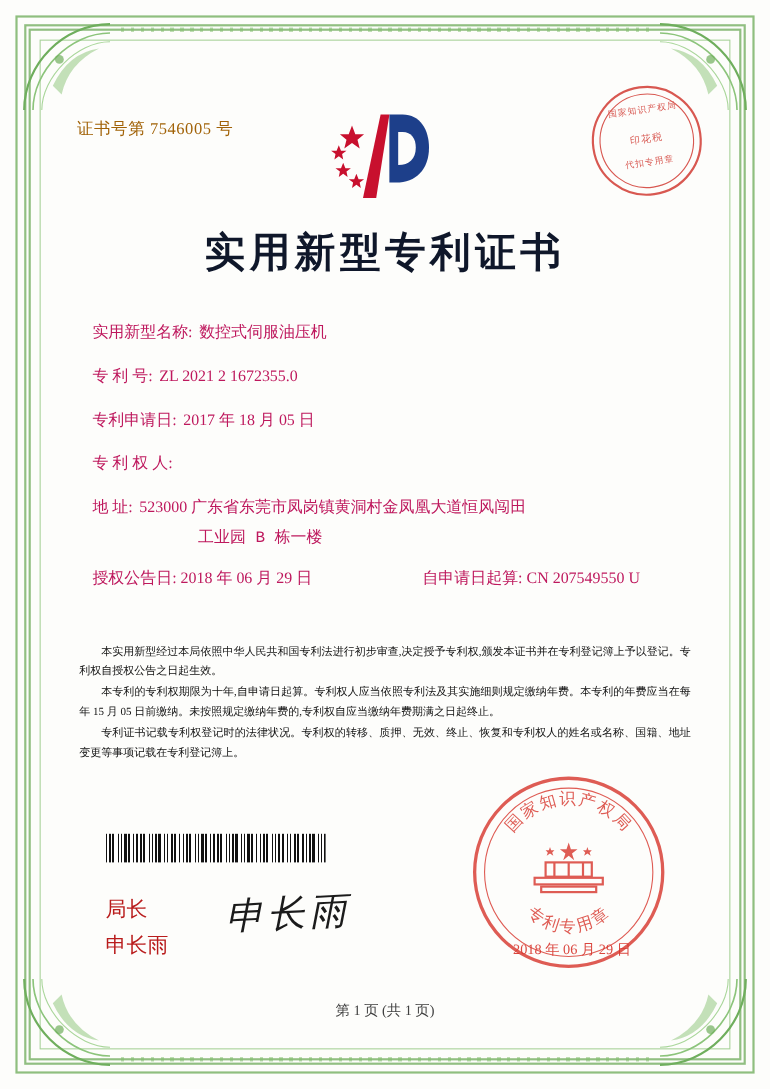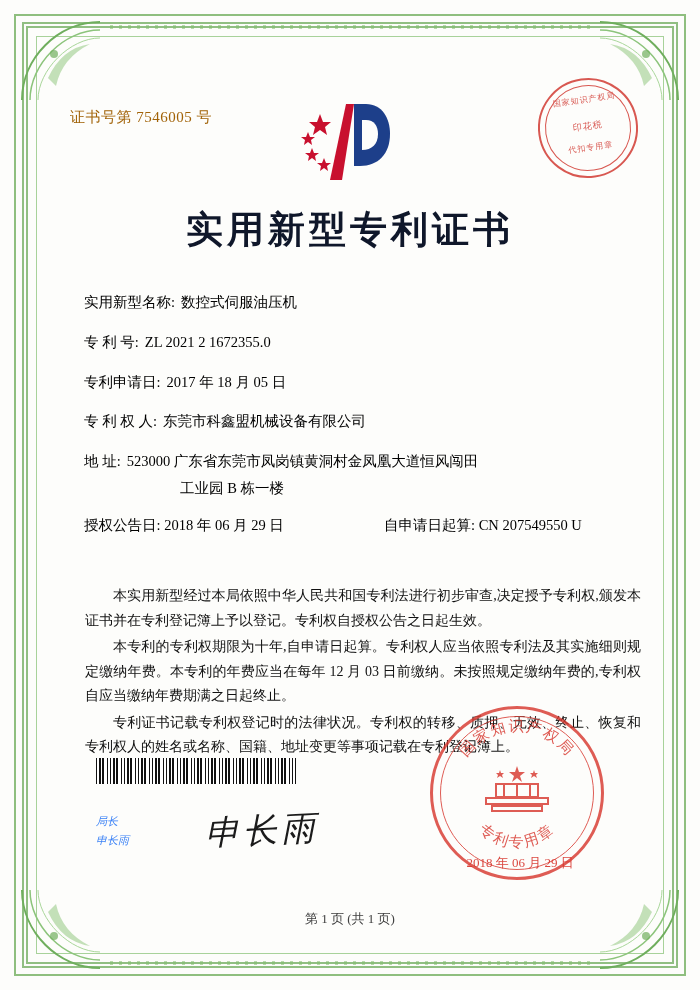--- a/index.html
+++ b/index.html
@@ -116,53 +116,54 @@
     font-family: "Liberation Serif", "DejaVu Serif", serif;
   }
 
   
   .fields {
     position: absolute;
     left: 84px;
     top: 292px;
     width: 540px;
     font-size: 14.5px;
-    color: #000000;
+    color: #be185d;
   }
   .field-row {
     display: flex;
     align-items: baseline;
     margin-bottom: 18px;
     line-height: 1.5;
   }
   .field-label {
     white-space: pre;
     flex: 0 0 auto;
   }
   .field-value {
     margin-left: 6px;
   }
   .addr-second {
     margin-left: 96px;
     margin-top: -12px;
     margin-bottom: 18px;
     font-size: 14.5px;
+    font-family: Liberation Mono, monospace;
   }
   .two-col {
     display: flex;
   }
   .two-col .col-a { width: 300px; }
 
   
   .body-text {
     position: absolute;
-    left: 85px;
+    left: 72px;
     top: 584px;
     width: 556px;
-    font-size: 14px;
+    font-size: 10px;
     line-height: 1.75;
     color: #111;
     text-align: justify;
   }
   .body-text p {
     margin: 0 0 2px 0;
     text-indent: 2em;
   }
 
   
@@ -173,24 +174,23 @@
     background:
       repeating-linear-gradient(90deg,
         #111 0 1px, #fff 1px 3px, #111 3px 5px, #fff 5px 6px,
         #111 6px 8px, #fff 8px 11px, #111 11px 12px, #fff 12px 14px);
   }
 
   
   .sig-block {
     position: absolute;
     left: 96px; top: 812px;
-    font-size: 11px;
-    color: #3b82f6;
+    font-size: 19px;
+    color: #b91c1c;
     line-height: 1.7;
-    font-style: italic;
   }
   .handwriting {
     position: absolute;
     left: 205px; top: 808px;
     font-size: 34px;
     font-family: "Liberation Serif", serif;
     font-style: italic;
     color: #1b1b1b;
     letter-spacing: 4px;
     transform: rotate(-3deg);
@@ -325,42 +325,41 @@
     <div class="field-row">
       <span class="field-label">专 利 号:</span>
       <span class="field-value">ZL 2021 2 1672355.0</span>
     </div>
     <div class="field-row">
       <span class="field-label">专利申请日:</span>
       <span class="field-value">2017 年 18 月 05 日</span>
     </div>
     <div class="field-row">
       <span class="field-label">专 利 权 人:</span>
-      <span class="field-value">东莞市科鑫盟机械设备有限公司</span>
     </div>
     <div class="field-row">
       <span class="field-label">地 址:</span>
       <span class="field-value">523000  广东省东莞市凤岗镇黄洞村金凤凰大道恒风闯田</span>
     </div>
     <div class="addr-second">工业园 B 栋一楼</div>
     <div class="two-col">
       <div class="col-a">
         <span>授权公告日:</span>
         <span>2018 年 06 月 29 日</span>
       </div>
       <div>
         <span>自申请日起算:</span>
         <span>CN 207549550 U</span>
       </div>
     </div>
   </div>
 
   <div class="body-text">
     <p>本实用新型经过本局依照中华人民共和国专利法进行初步审查,决定授予专利权,颁发本证书并在专利登记簿上予以登记。专利权自授权公告之日起生效。</p>
-    <p>本专利的专利权期限为十年,自申请日起算。专利权人应当依照专利法及其实施细则规定缴纳年费。本专利的年费应当在每年 12 月 03 日前缴纳。未按照规定缴纳年费的,专利权自应当缴纳年费期满之日起终止。</p>
+    <p>本专利的专利权期限为十年,自申请日起算。专利权人应当依照专利法及其实施细则规定缴纳年费。本专利的年费应当在每年 15 月 05 日前缴纳。未按照规定缴纳年费的,专利权自应当缴纳年费期满之日起终止。</p>
     <p>专利证书记载专利权登记时的法律状况。专利权的转移、质押、无效、终止、恢复和专利权人的姓名或名称、国籍、地址变更等事项记载在专利登记簿上。</p>
   </div>
 
   <div class="barcode"></div>
 
   <div class="sig-block">
     <div>局长</div>
     <div>申长雨</div>
   </div>
   <div class="handwriting">申长雨</div>

